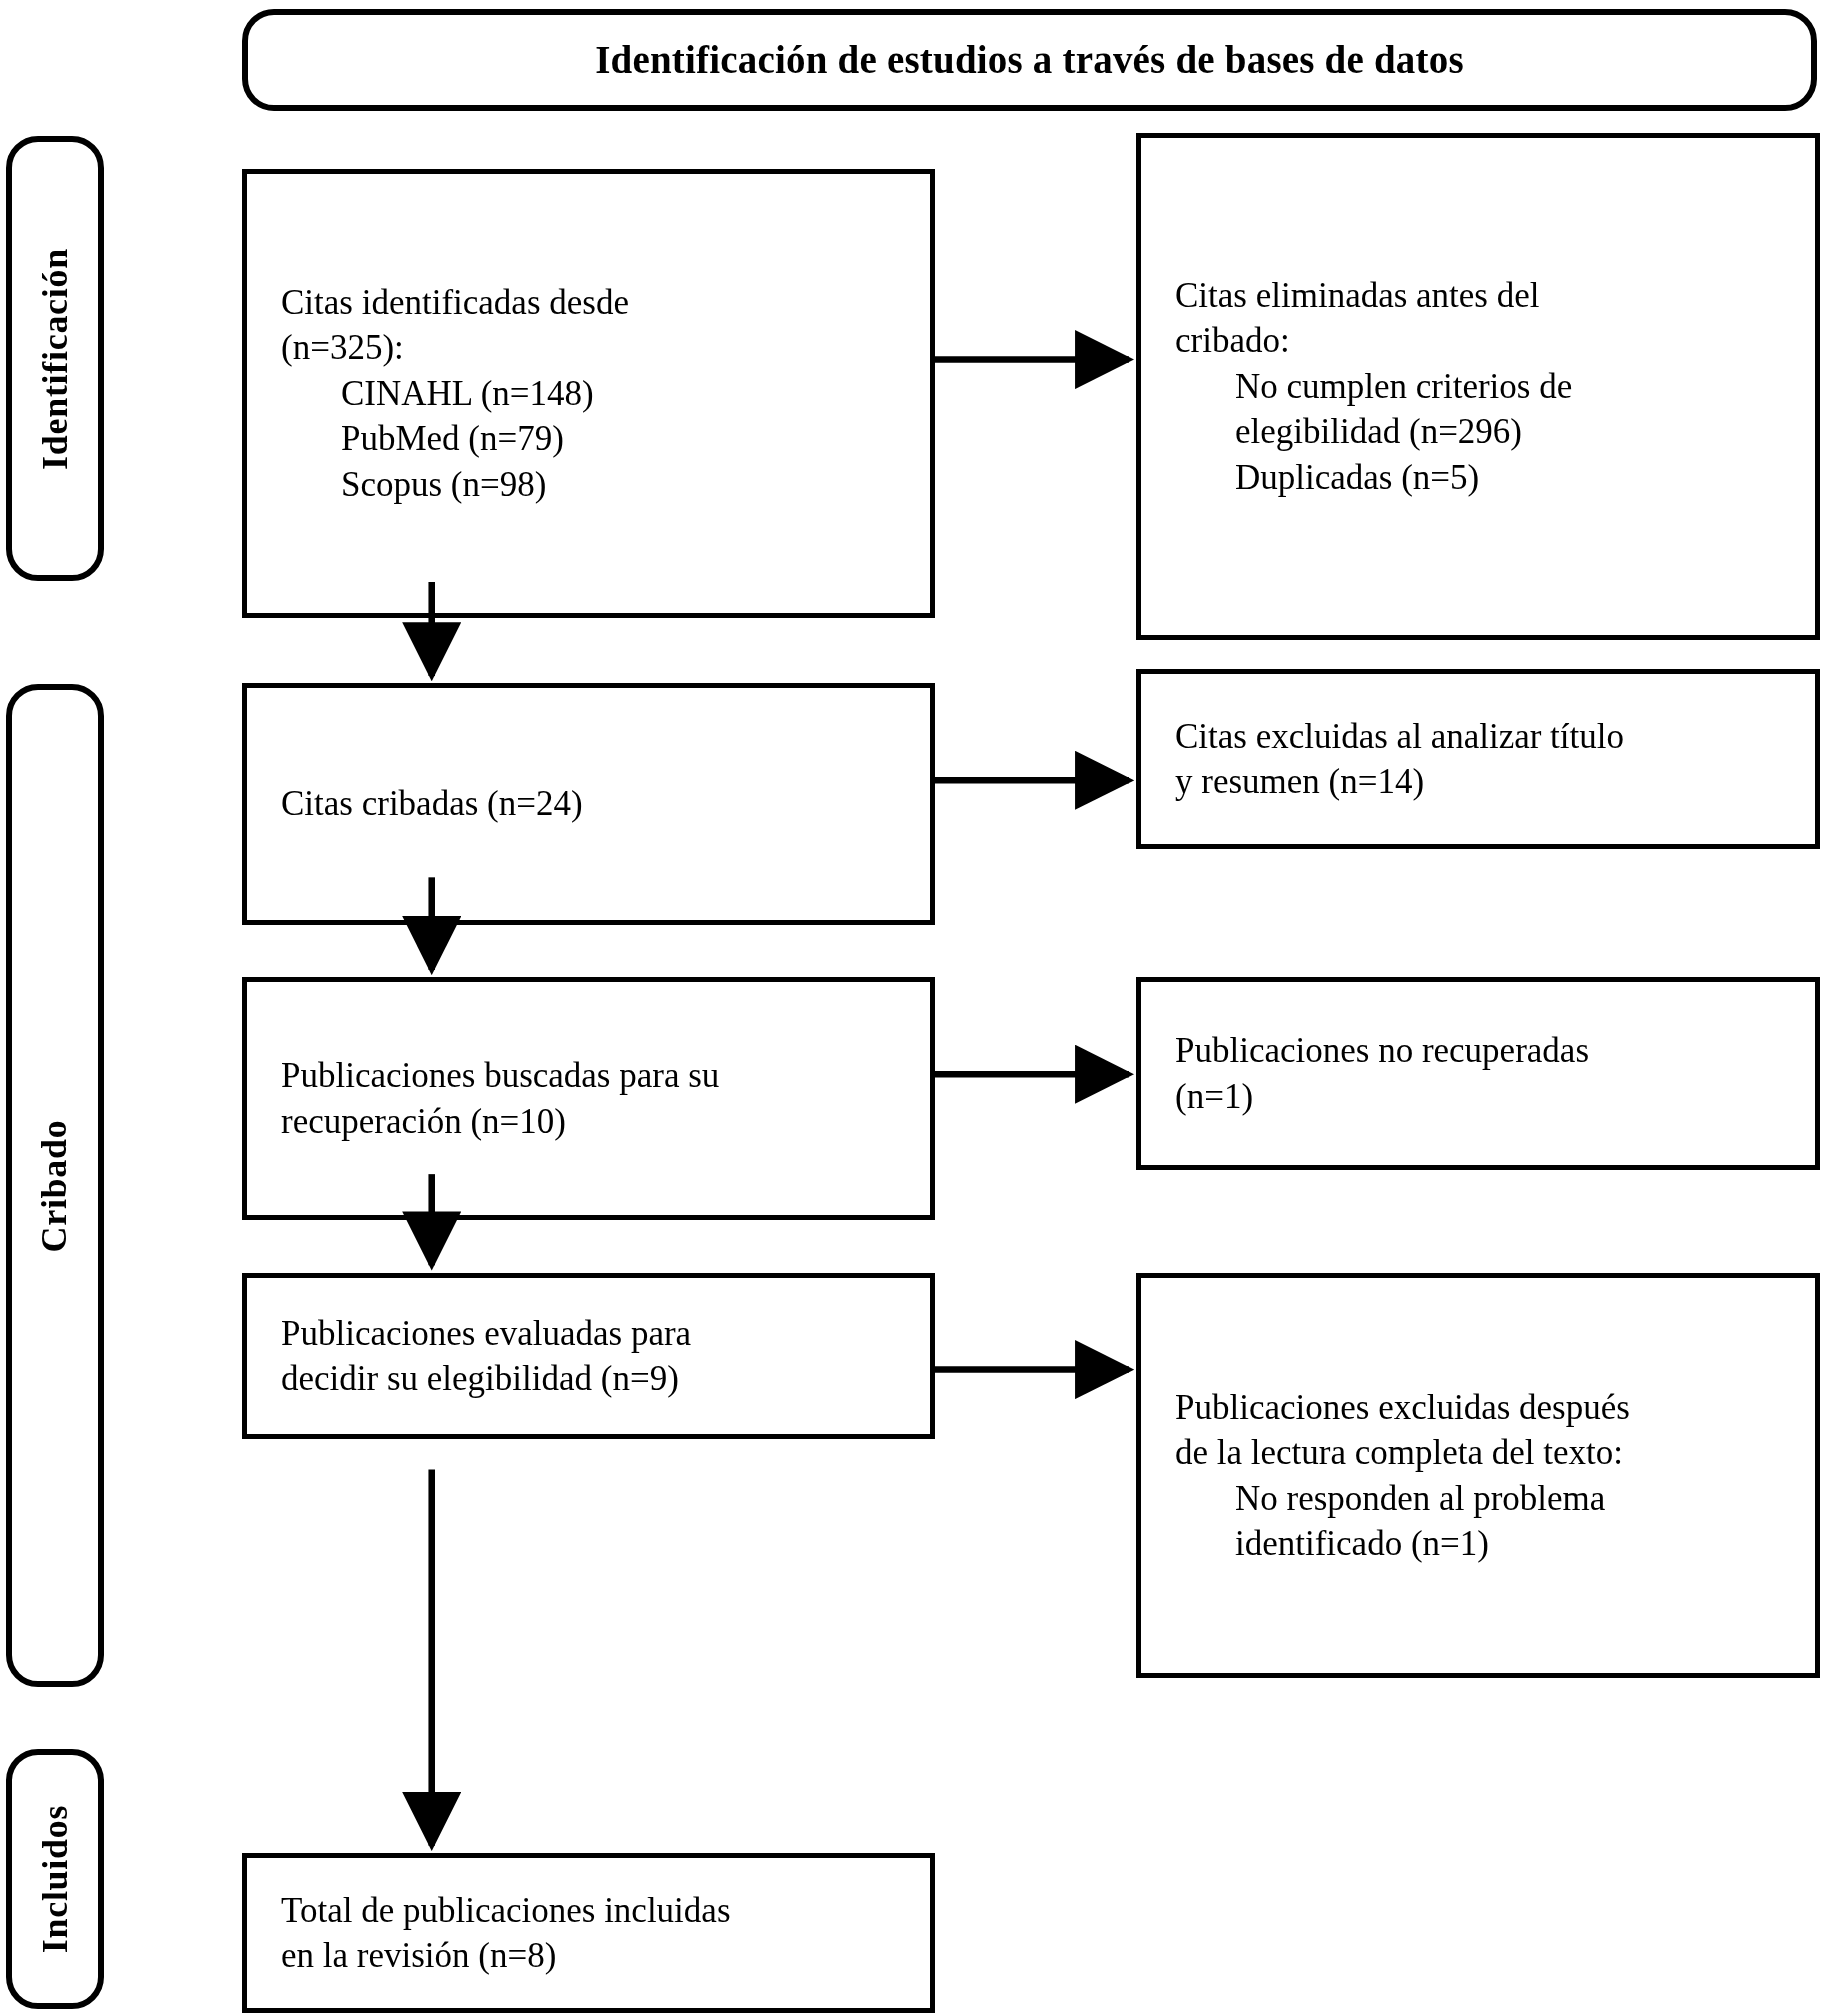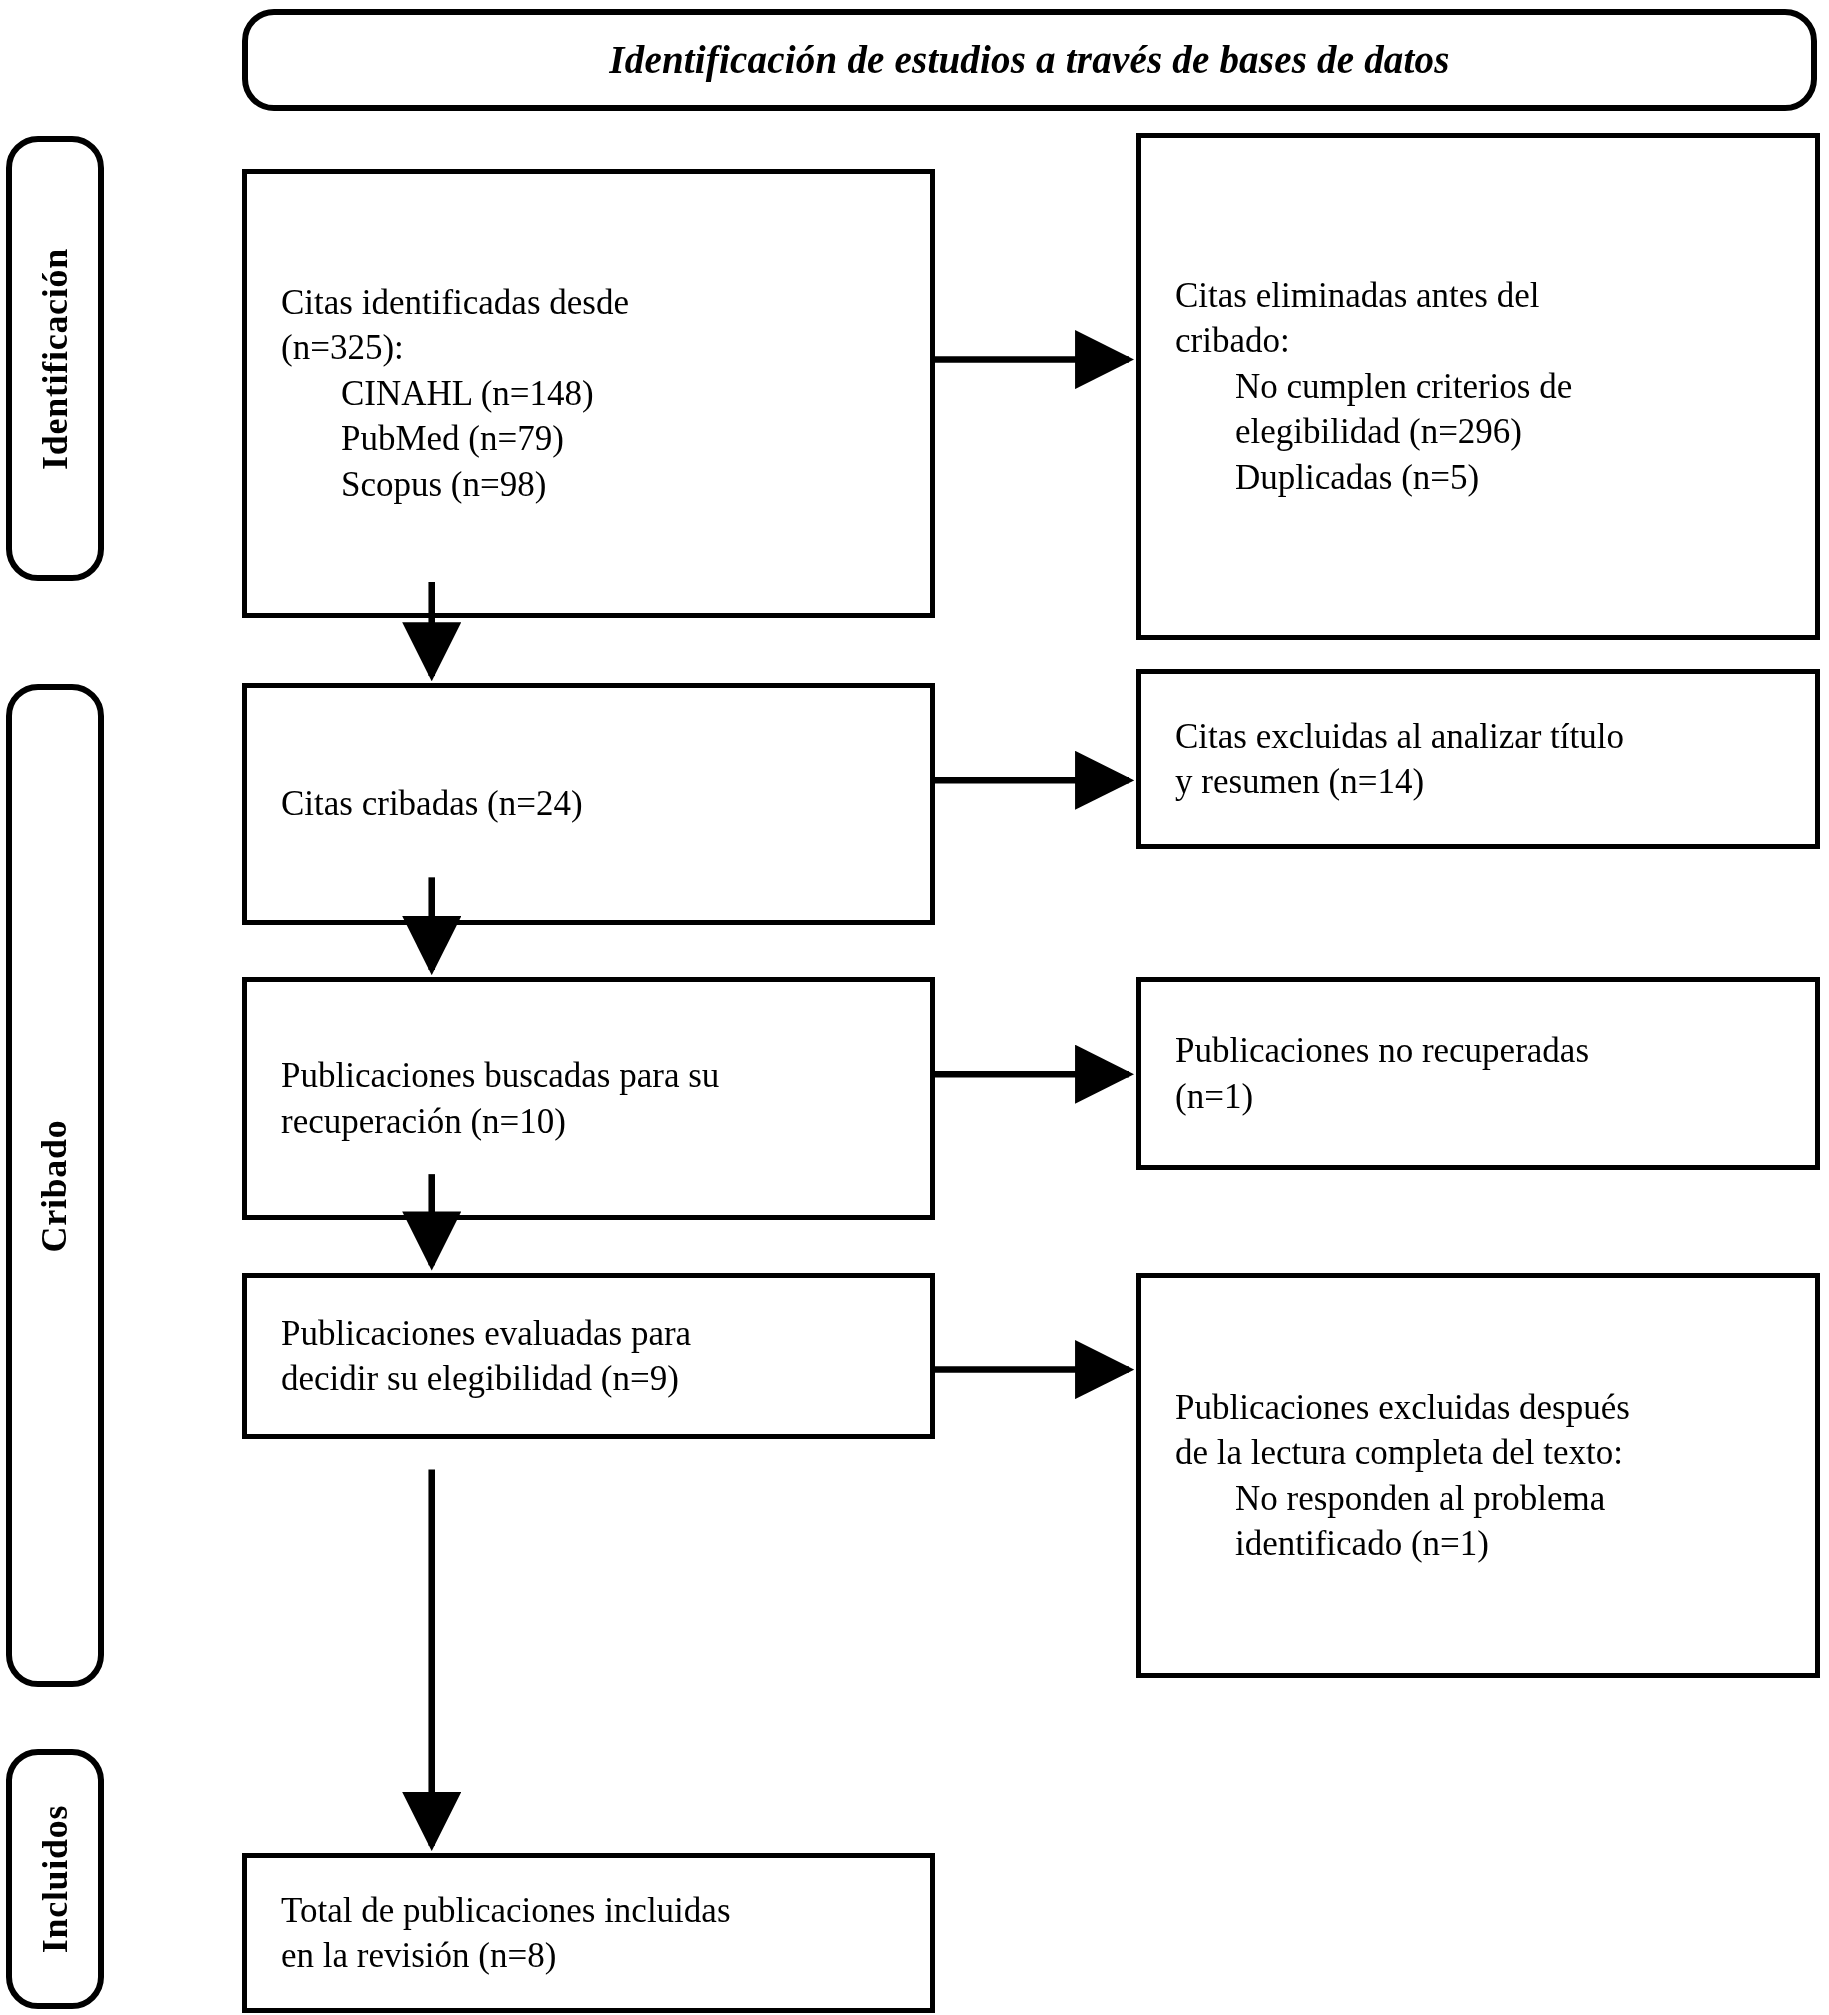--- a/index.html
+++ b/index.html
@@ -33,21 +33,20 @@
 
   
   #header-box {
     left: 242px;
     top: 8.8px;
     width: 1575px;
     height: 102px;
     display: flex;
     align-items: center;
     justify-content: center;
-    font-style: italic;
   }
   #header-title {
     font-size: 39px;
     font-weight: bold;
     color: #000000;
     letter-spacing: 0.2px;
     white-space: nowrap;
   }
 
   

